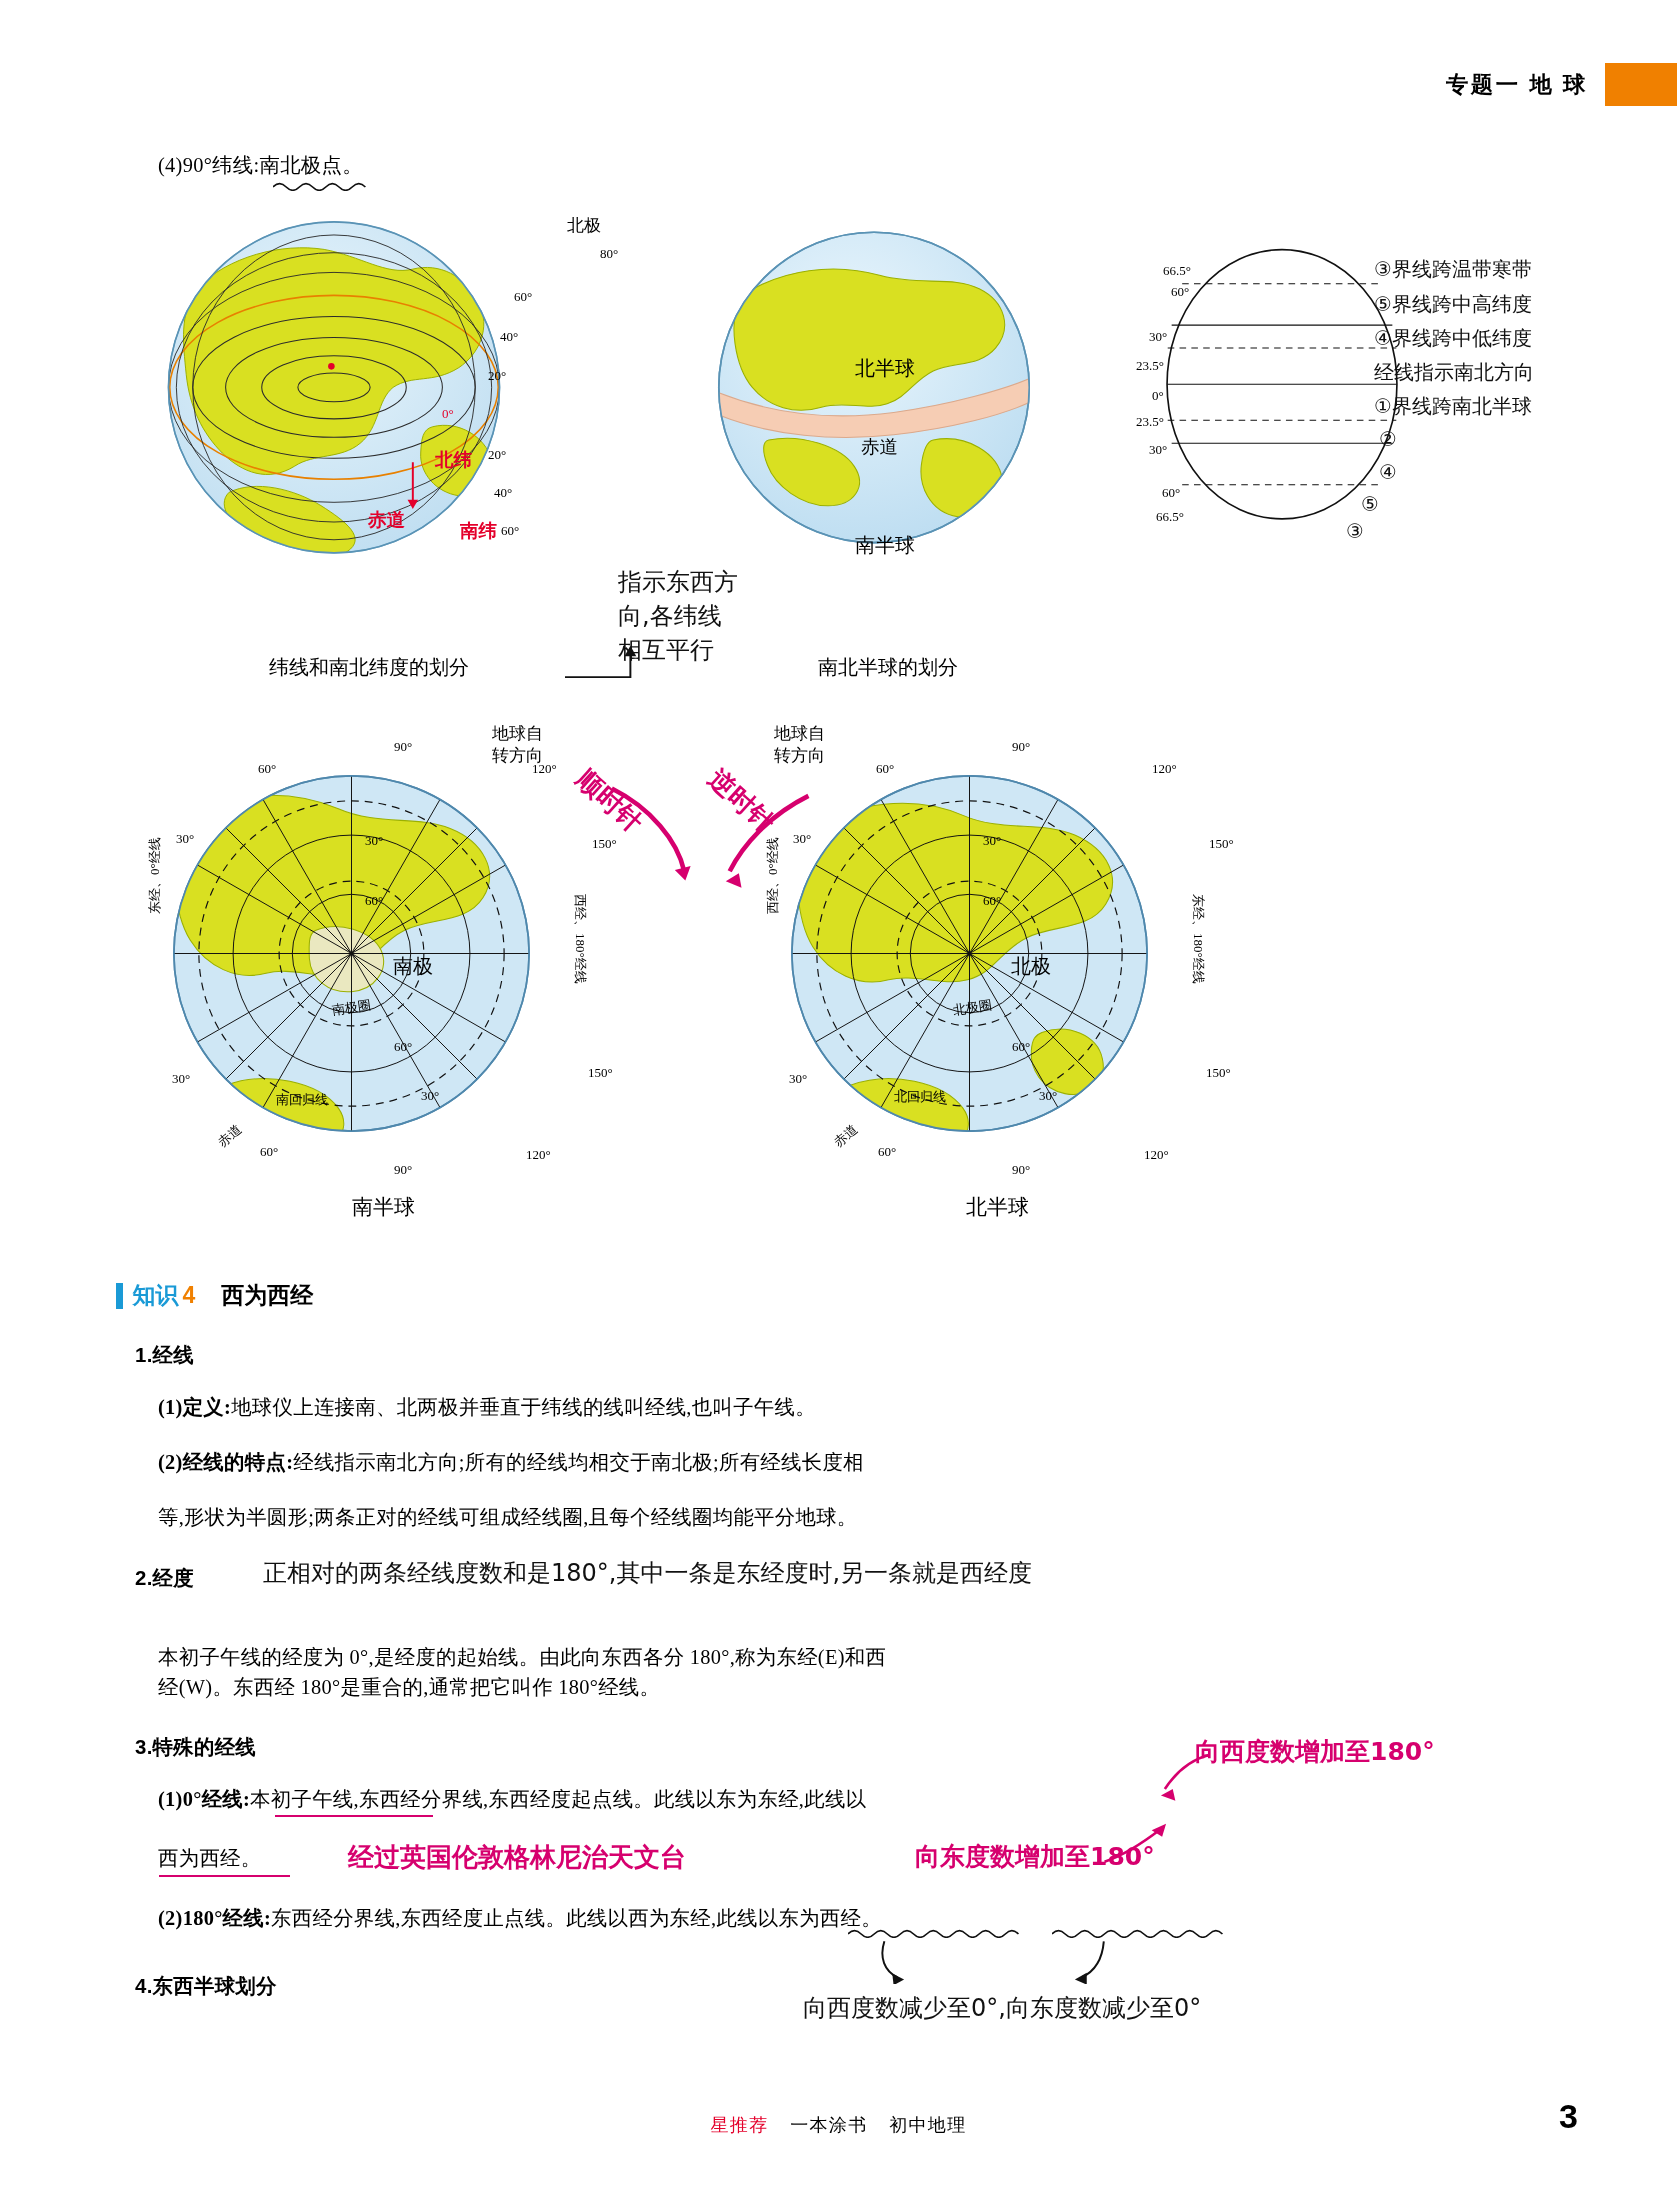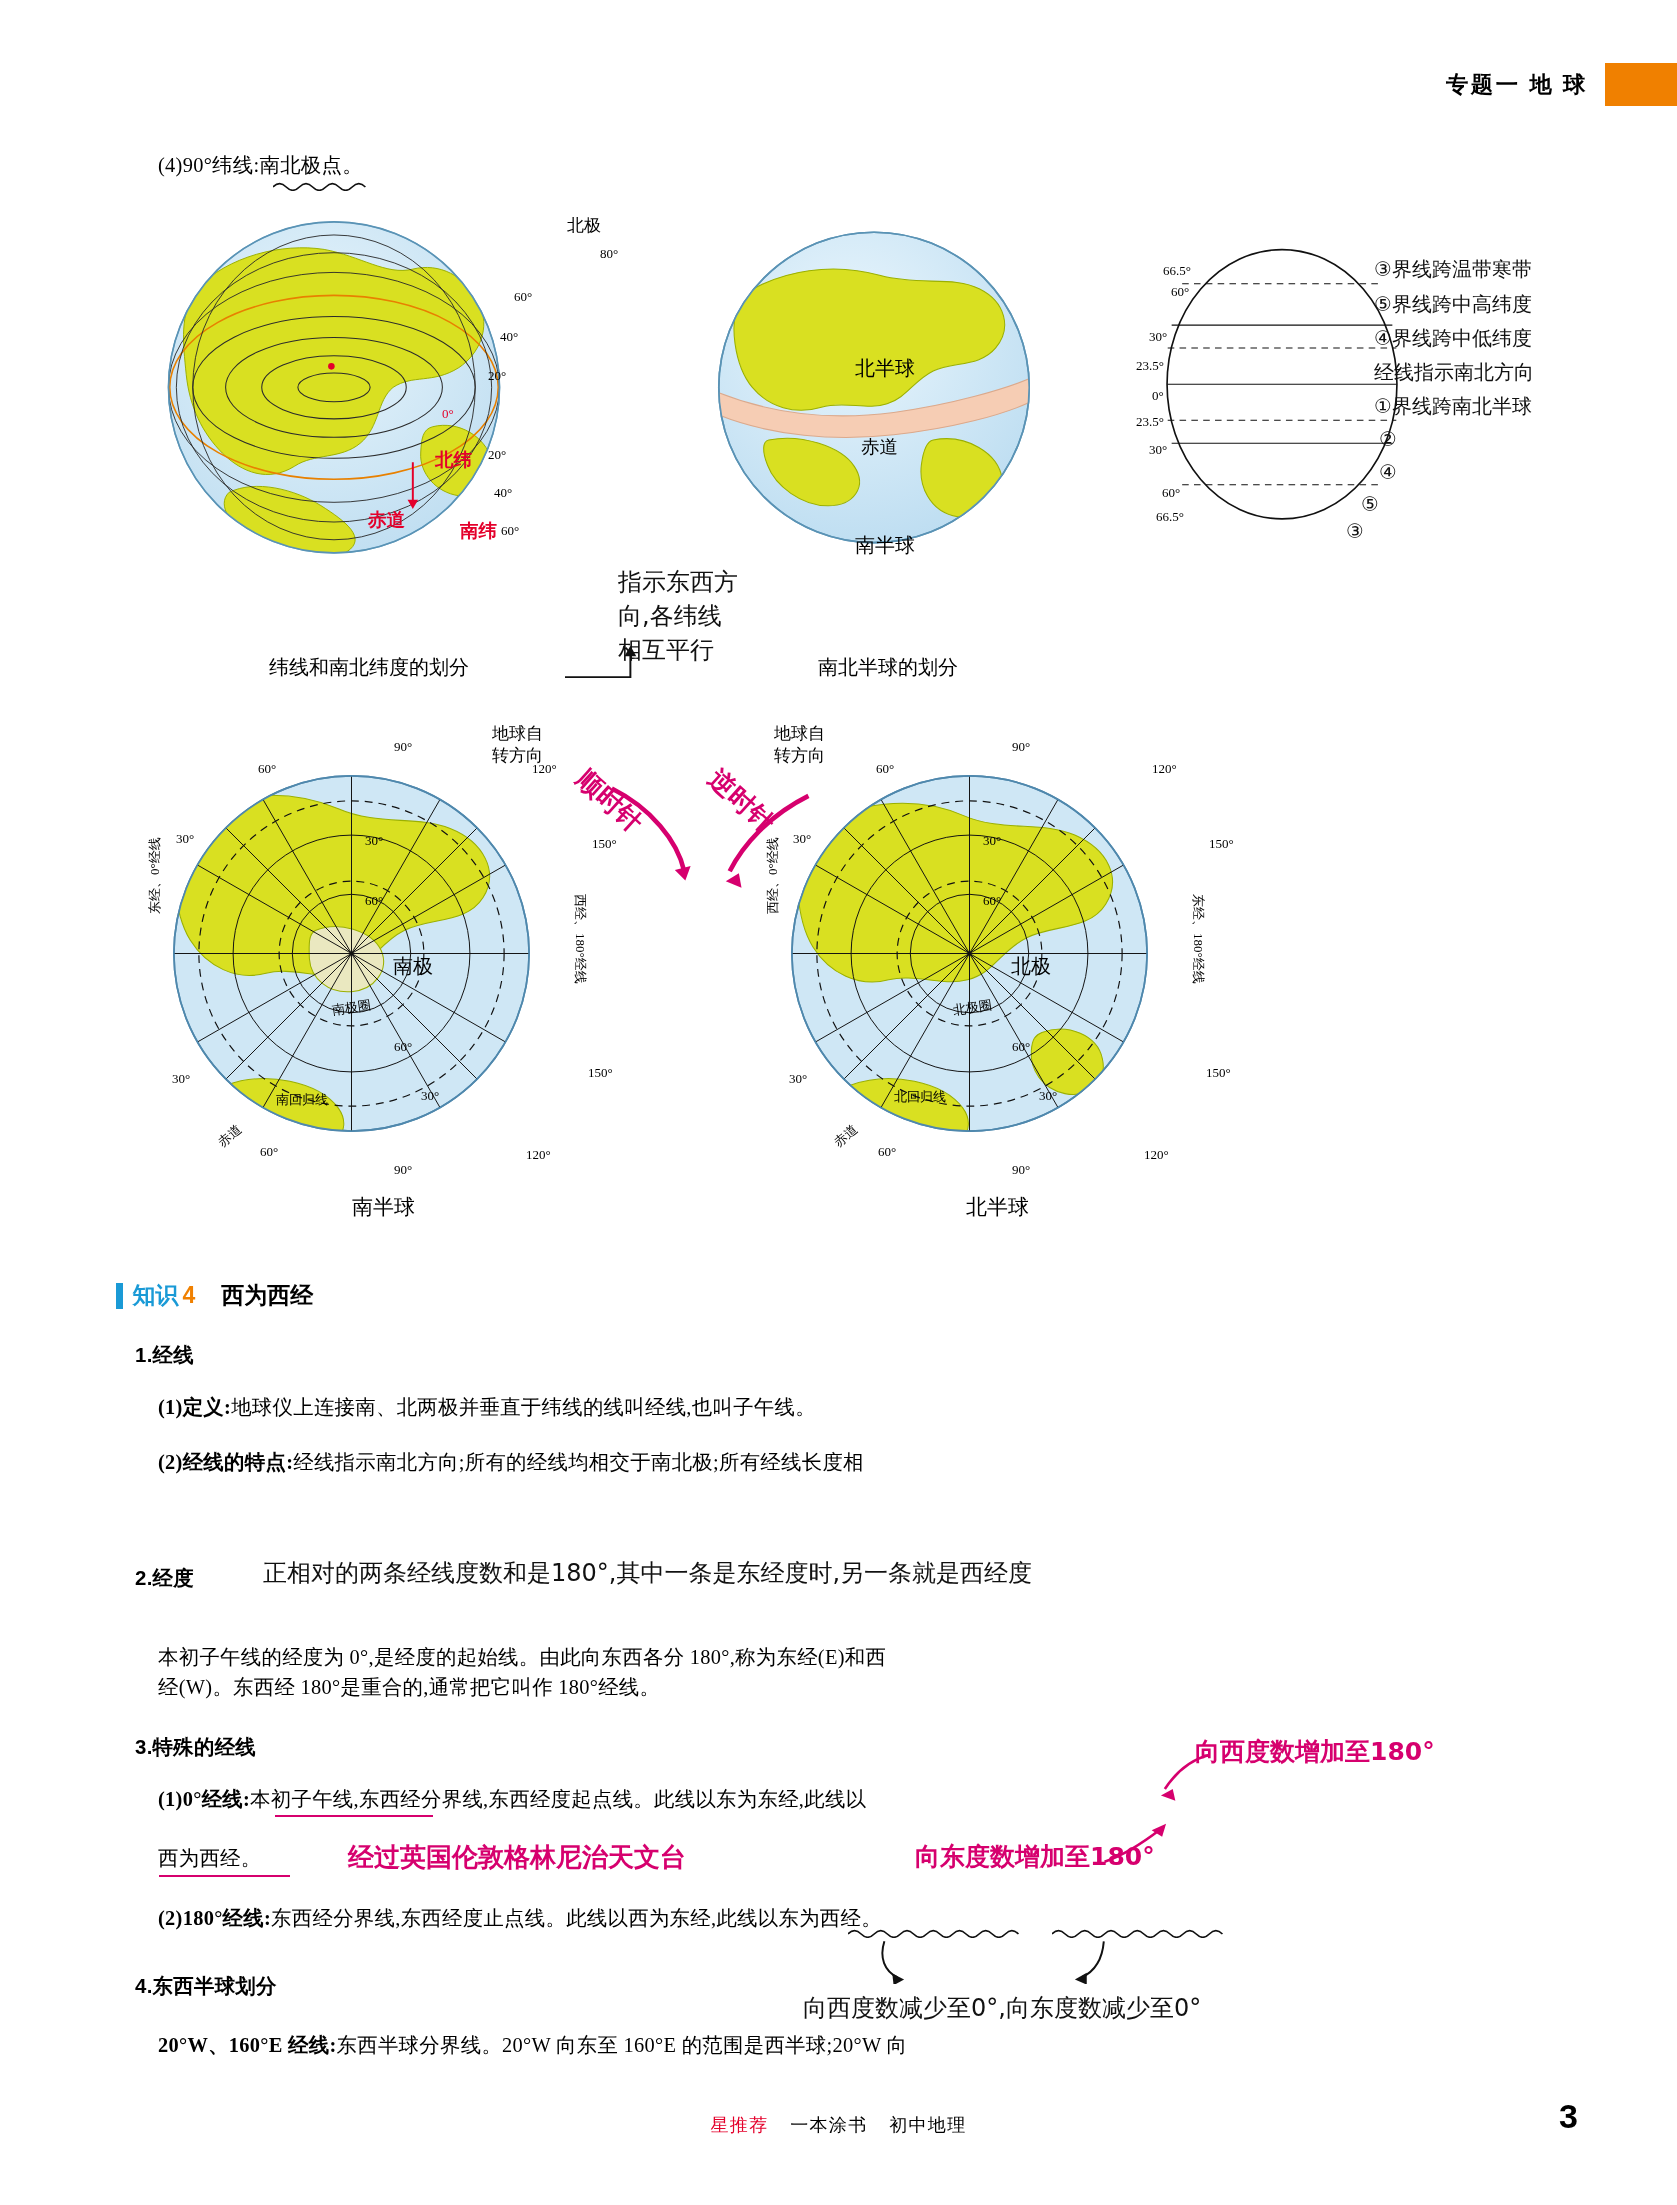--- a/index.html
+++ b/index.html
@@ -314,20 +314,21 @@
 
   <div class="txt body-text b sans" style="left:135px;top:1341px;font-size:20.4px;">1.经线</div>
 
   <div class="txt body-text" style="left:158px;top:1393px;">
     <span class="b">(1)定义:</span><span>地球仪上连接南、北两极并垂直于纬线的线叫经线,也叫子午线。</span>
   </div>
 
   <div class="txt body-text" style="left:158px;top:1448px;">
     <span class="b">(2)经线的特点:</span><span>经线指示南北方向;所有的经线均相交于南北极;所有经线长度相</span>
   </div>
+  <div class="txt body-text" style="left:158px;top:1503px;">等,形状为半圆形;两条正对的经线可组成经线圈,且每个经线圈均能平分地球。</div>
 
   <div class="txt body-text b sans" style="left:135px;top:1564px;font-size:20.4px;">2.经度</div>
   <div class="hand-blk" style="position:absolute;left:263px;top:1557px;font-size:24px;">正相对的两条经线度数和是180°,其中一条是东经度时,另一条就是西经度</div>
 
   <div class="txt body-text" style="left:158px;top:1618px;margin-top:25px;">本初子午线的经度为 0°,是经度的起始线。由此向东西各分 180°,称为东经(E)和西</div>
   <div class="txt body-text" style="left:158px;top:1673px;">经(W)。东西经 180°是重合的,通常把它叫作 180°经线。</div>
 
   <div class="txt body-text b sans" style="left:135px;top:1733px;font-size:20.4px;">3.特殊的经线</div>
 
   <div class="txt body-text" style="left:158px;top:1785px;">
@@ -366,23 +367,20 @@
     <path d="M90,63 l-18,-9 l2,18 z" fill="#111"></path>
   </svg>
   <svg class="fig" style="left:1025px;top:1938px;" width="197" height="46" viewBox="0 0 300 70">
     <path d="M120,5 C118,30 108,50 86,60" stroke="#111" fill="none" stroke-width="3"></path>
     <path d="M76,63 l18,-10 l0,18 z" fill="#111"></path>
   </svg>
 
   <div class="txt body-text b sans" style="left:135px;top:1972px;font-size:20.4px;">4.东西半球划分</div>
   <div class="hand-blk" style="position:absolute;left:803px;top:1992px;font-size:24px;">向西度数减少至0°,向东度数减少至0°</div>
 
-  <div class="txt body-text" style="left:158px;top:2031px;">
-    <span class="b">20°W、160°E 经线:</span><span>东西半球分界线。20°W 向东至 160°E 的范围是西半球;20°W 向</span>
-  </div>
 
   <div class="footer">
     <span class="star">星推荐</span>
     <span style="margin-left:16px;">一本涂书</span>
     <span style="margin-left:16px;">初中地理</span>
   </div>
   <div class="pagenum">3</div>
 
 </div>
 

